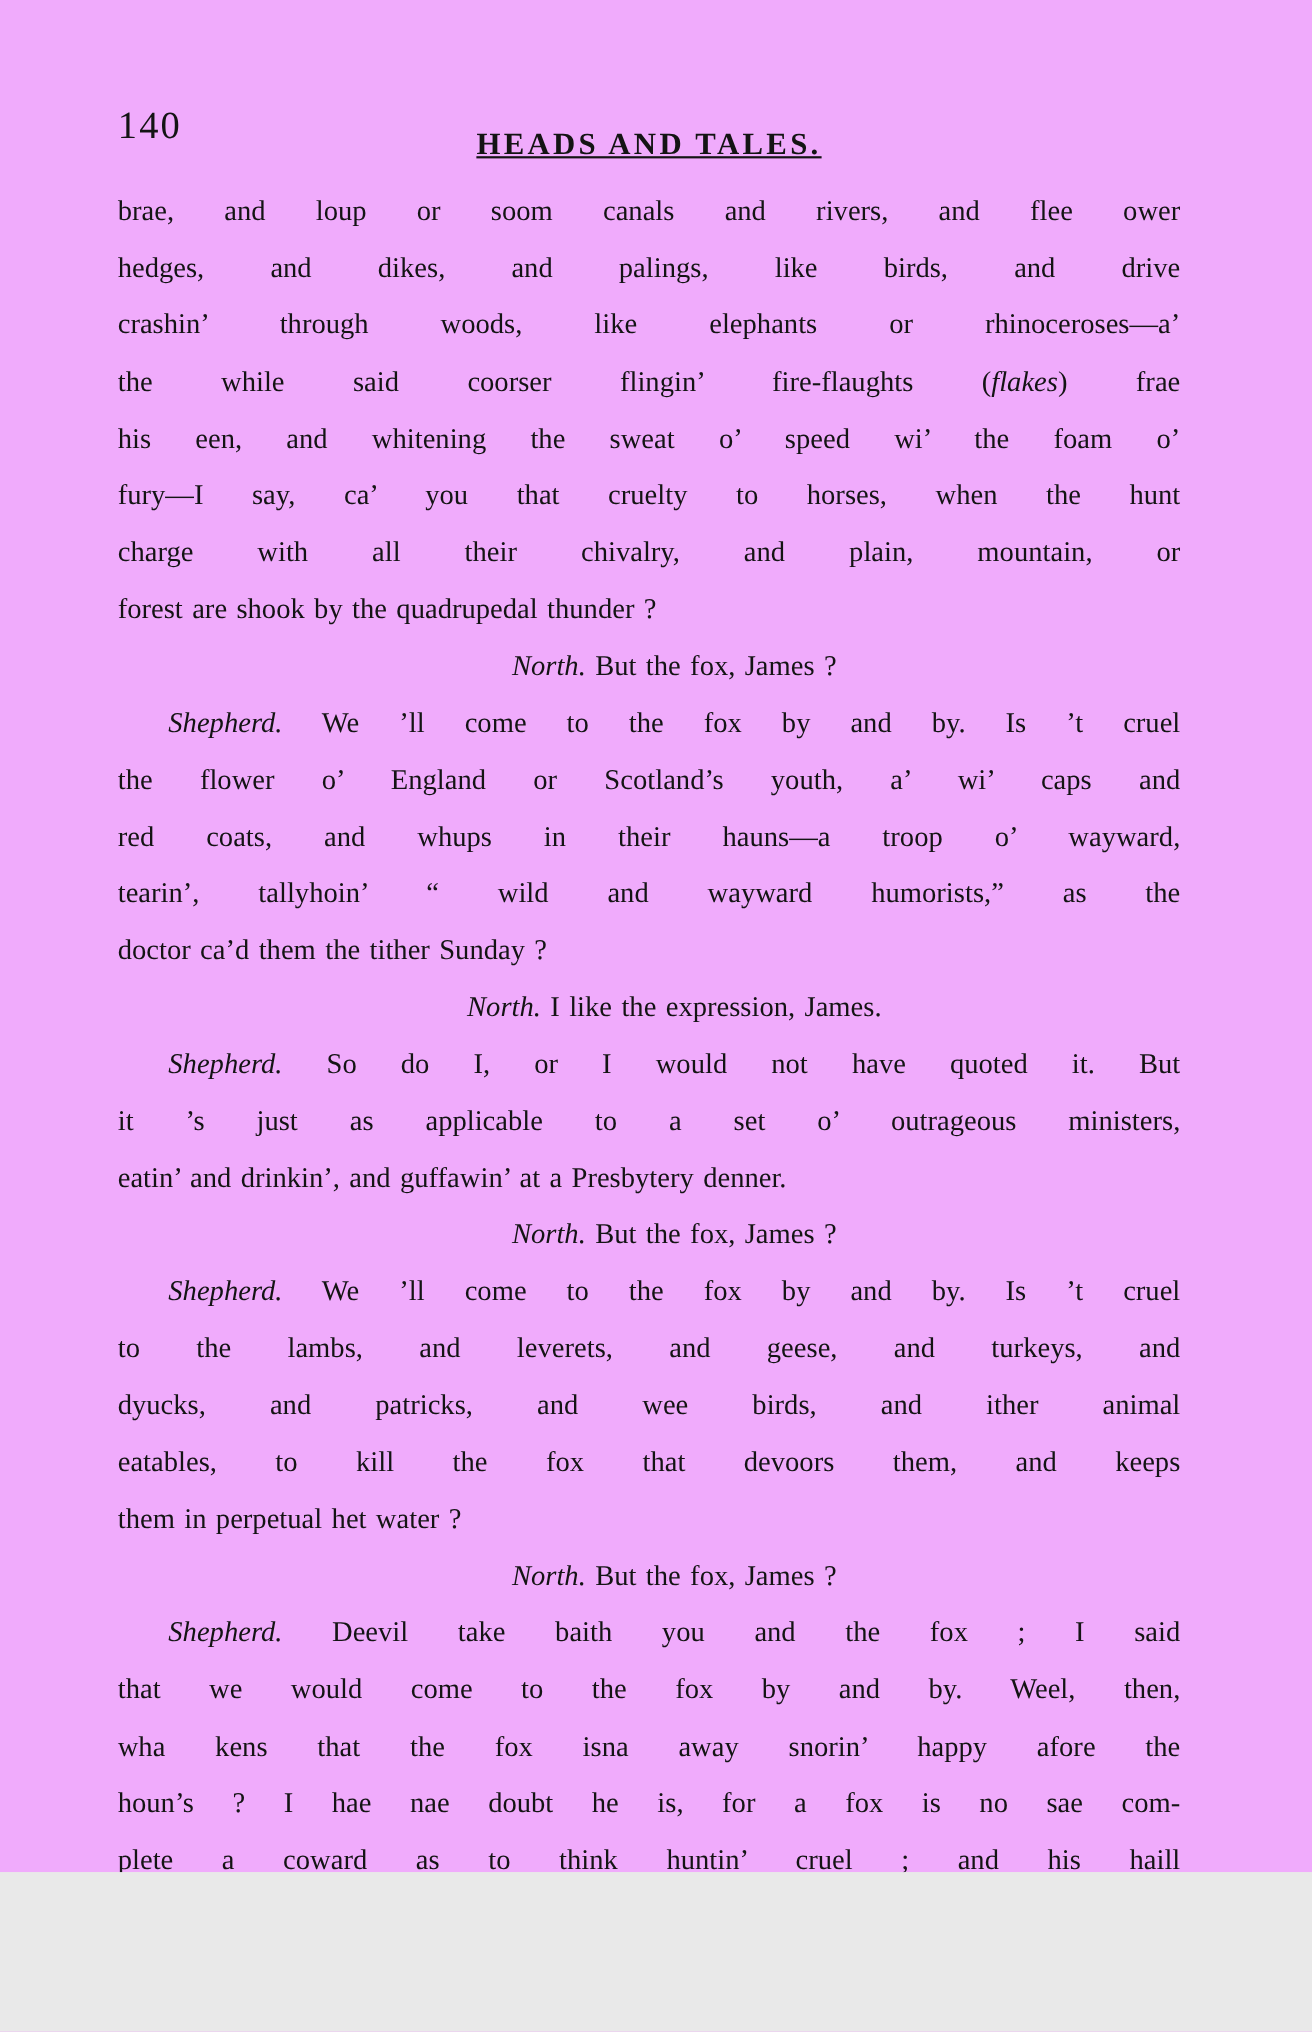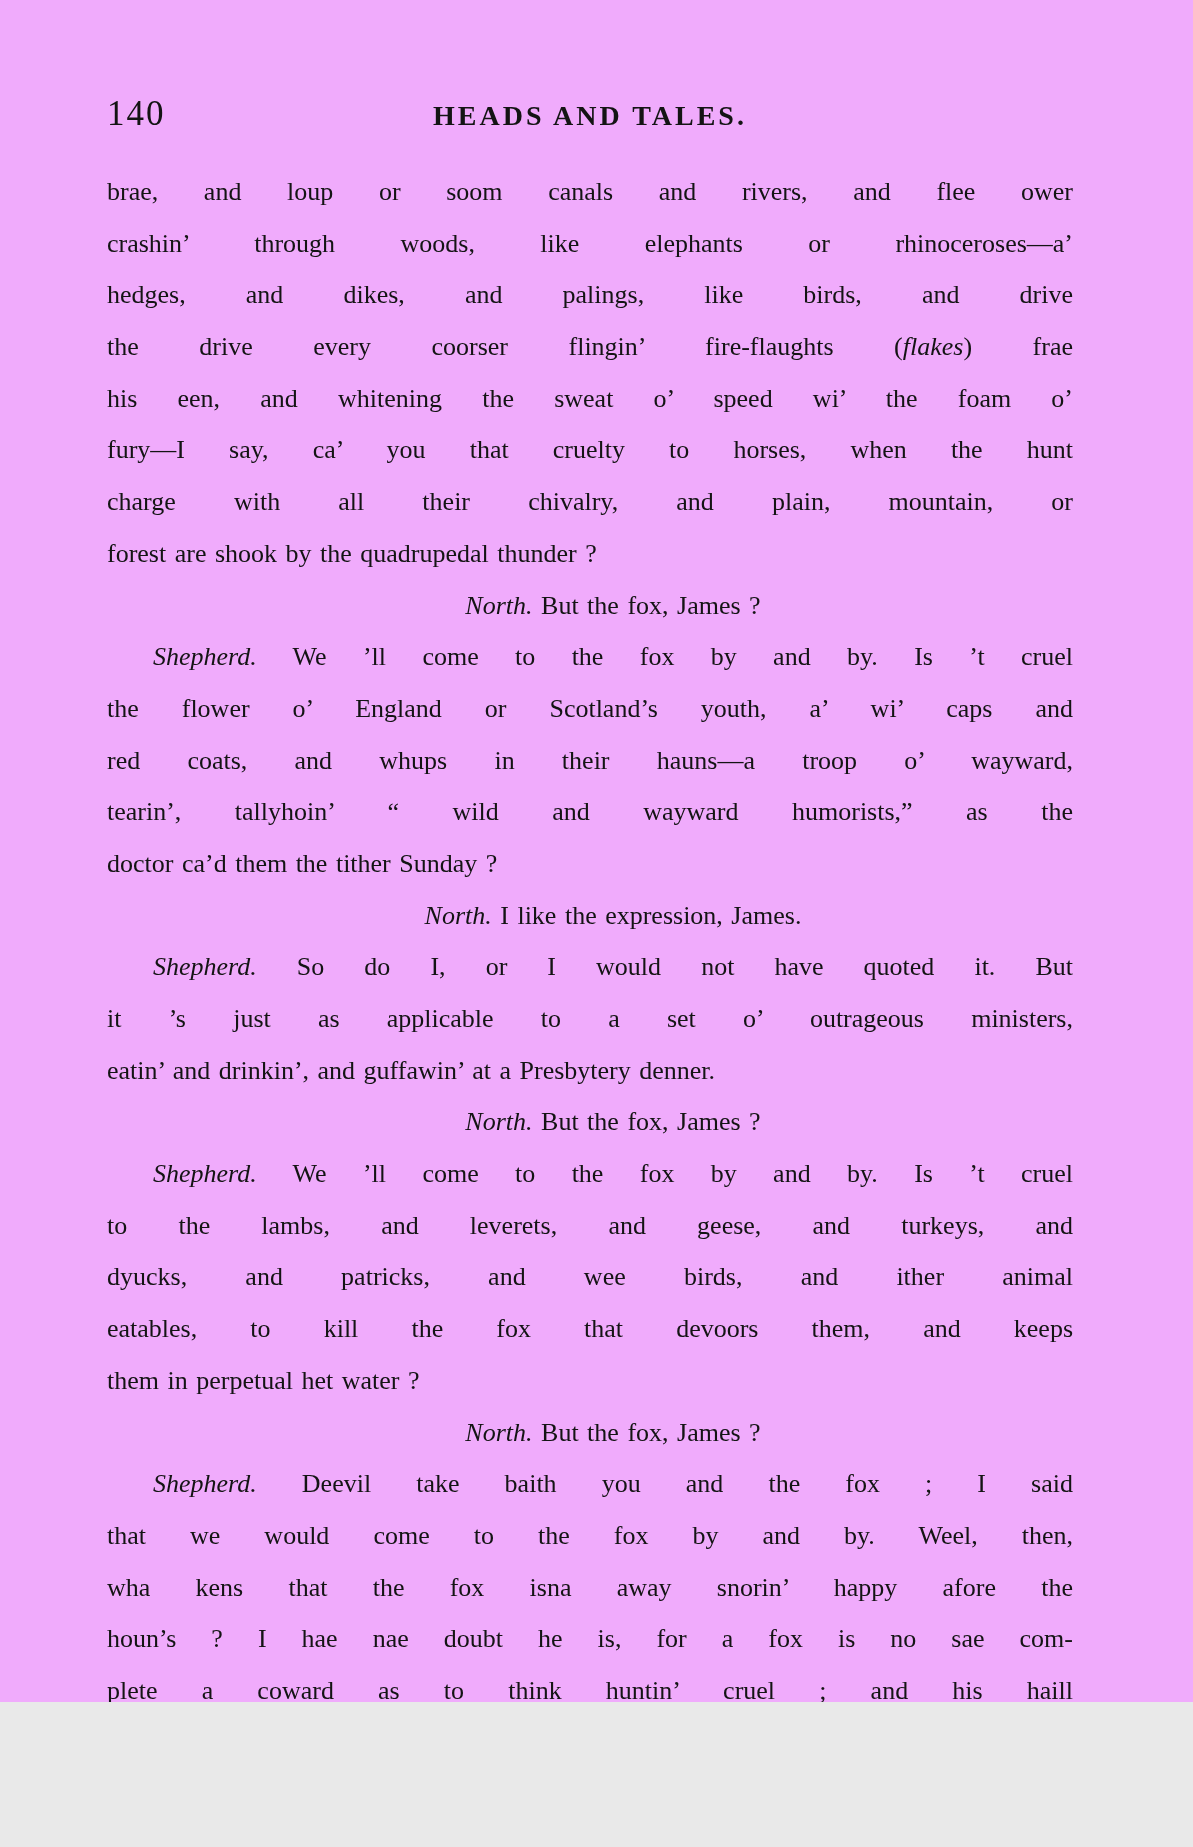--- a/index.html
+++ b/index.html
@@ -28,26 +28,27 @@
     left: 0;
     top: 0;
     font-size: 35px;
     line-height: 40px;
     letter-spacing: 2px;
   }
   .running-head {
     position: absolute;
     left: 0;
     right: 0;
-    top: 5px;
+    top: 21px;
     text-align: center;
     font-size: 28px;
     line-height: 34px;
     font-weight: bold;
     letter-spacing: 3px;
+    text-decoration: underline;
   }
   .body-text {
     position: absolute;
     top: 166px;
     left: 107px;
     width: 966px;
   }
   .line {
     font-size: 26px;
     line-height: 51.7px;
@@ -68,23 +69,23 @@
 </head>
 <body>
 
 <div class="page">
   <div class="page-header">
     <span class="page-number">140</span>
     <span class="running-head">HEADS AND TALES.</span>
   </div>
   <div class="body-text" id="body-text">
       <div class="line justify"><span class="roman">brae, and loup or soom canals and rivers, and flee ower</span></div>
+      <div class="line justify"><span class="roman">hedges, and dikes, and palings, like birds, and drive</span></div>
       <div class="line justify"><span class="roman">crashin’ through woods, like elephants or rhinoceroses—a’</span></div>
-      <div class="line justify"><span class="roman">hedges, and dikes, and palings, like birds, and drive</span></div>
-      <div class="line justify"><span class="roman">the drive every coorser flingin’ fire-flaughts (</span><span class="italic">flakes</span><span class="roman">) frae</span></div>
+      <div class="line justify"><span class="roman">the while said coorser flingin’ fire-flaughts (</span><span class="italic">flakes</span><span class="roman">) frae</span></div>
       <div class="line justify"><span class="roman">his een, and whitening the sweat o’ speed wi’ the foam o’</span></div>
       <div class="line justify"><span class="roman">fury—I say, ca’ you that cruelty to horses, when the hunt</span></div>
       <div class="line justify"><span class="roman">charge with all their chivalry, and plain, mountain, or</span></div>
       <div class="line"><span class="roman">forest are shook by the quadrupedal thunder ?</span></div>
       <div class="line indent"><span class="italic">North.</span><span class="roman"> But the fox, James ?</span></div>
       <div class="line justify indent"><span class="italic">Shepherd.</span><span class="roman"> We ’ll come to the fox by and by. Is ’t cruel</span></div>
       <div class="line justify"><span class="roman">the flower o’ England or Scotland’s youth, a’ wi’ caps and</span></div>
       <div class="line justify"><span class="roman">red coats, and whups in their hauns—a troop o’ wayward,</span></div>
       <div class="line justify"><span class="roman">tearin’, tallyhoin’ “ wild and wayward humorists,” as the</span></div>
       <div class="line"><span class="roman">doctor ca’d them the tither Sunday ?</span></div>

